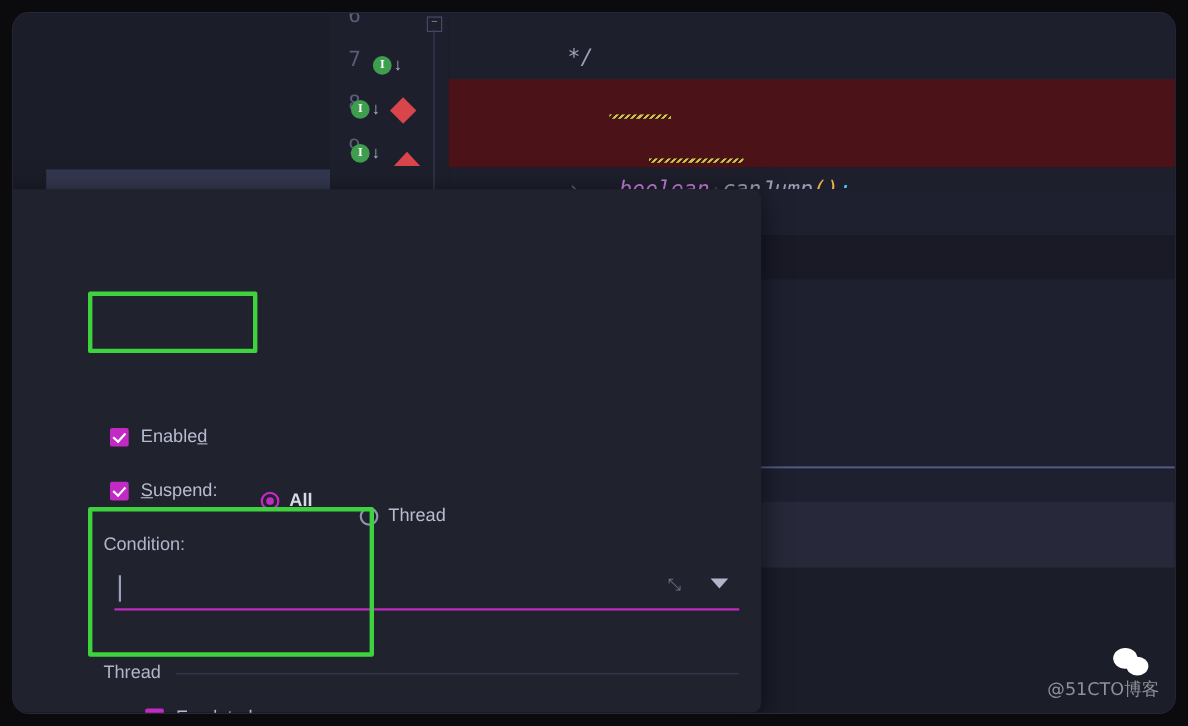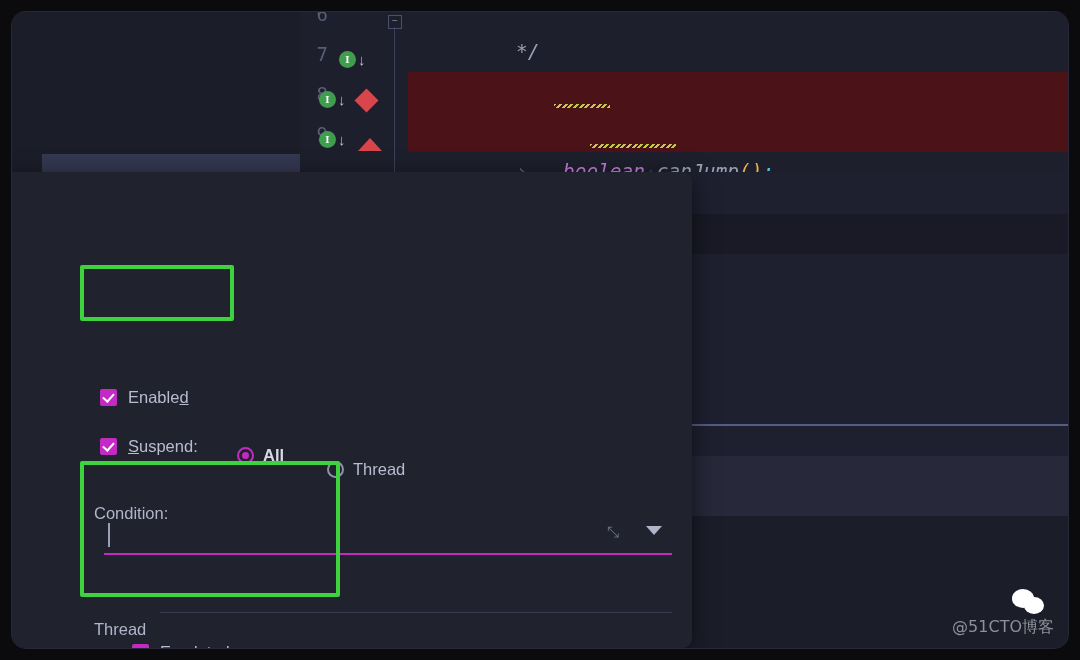--- a/index.html
+++ b/index.html
@@ -229,21 +229,20 @@
     border-radius: 50%;
     background: #c32ac3;
   }
   .radio-label { margin-left: 9px; color: #b8bcd0; font-size: 16.5px; }
   .radio-label.on { color: #d6d9e6; font-weight: bold; }
 
   .sect-label {
     position: absolute;
     color: #b1b5c9;
     font-size: 16.5px;
-    margin-top: 18px;
   }
 
   #cond-field {
     position: absolute;
     left: 92px; top: 345px;
     width: 568px; height: 38px;
   }
   .cond-caret {
     position: absolute;
     left: 4px; top: 6px;

